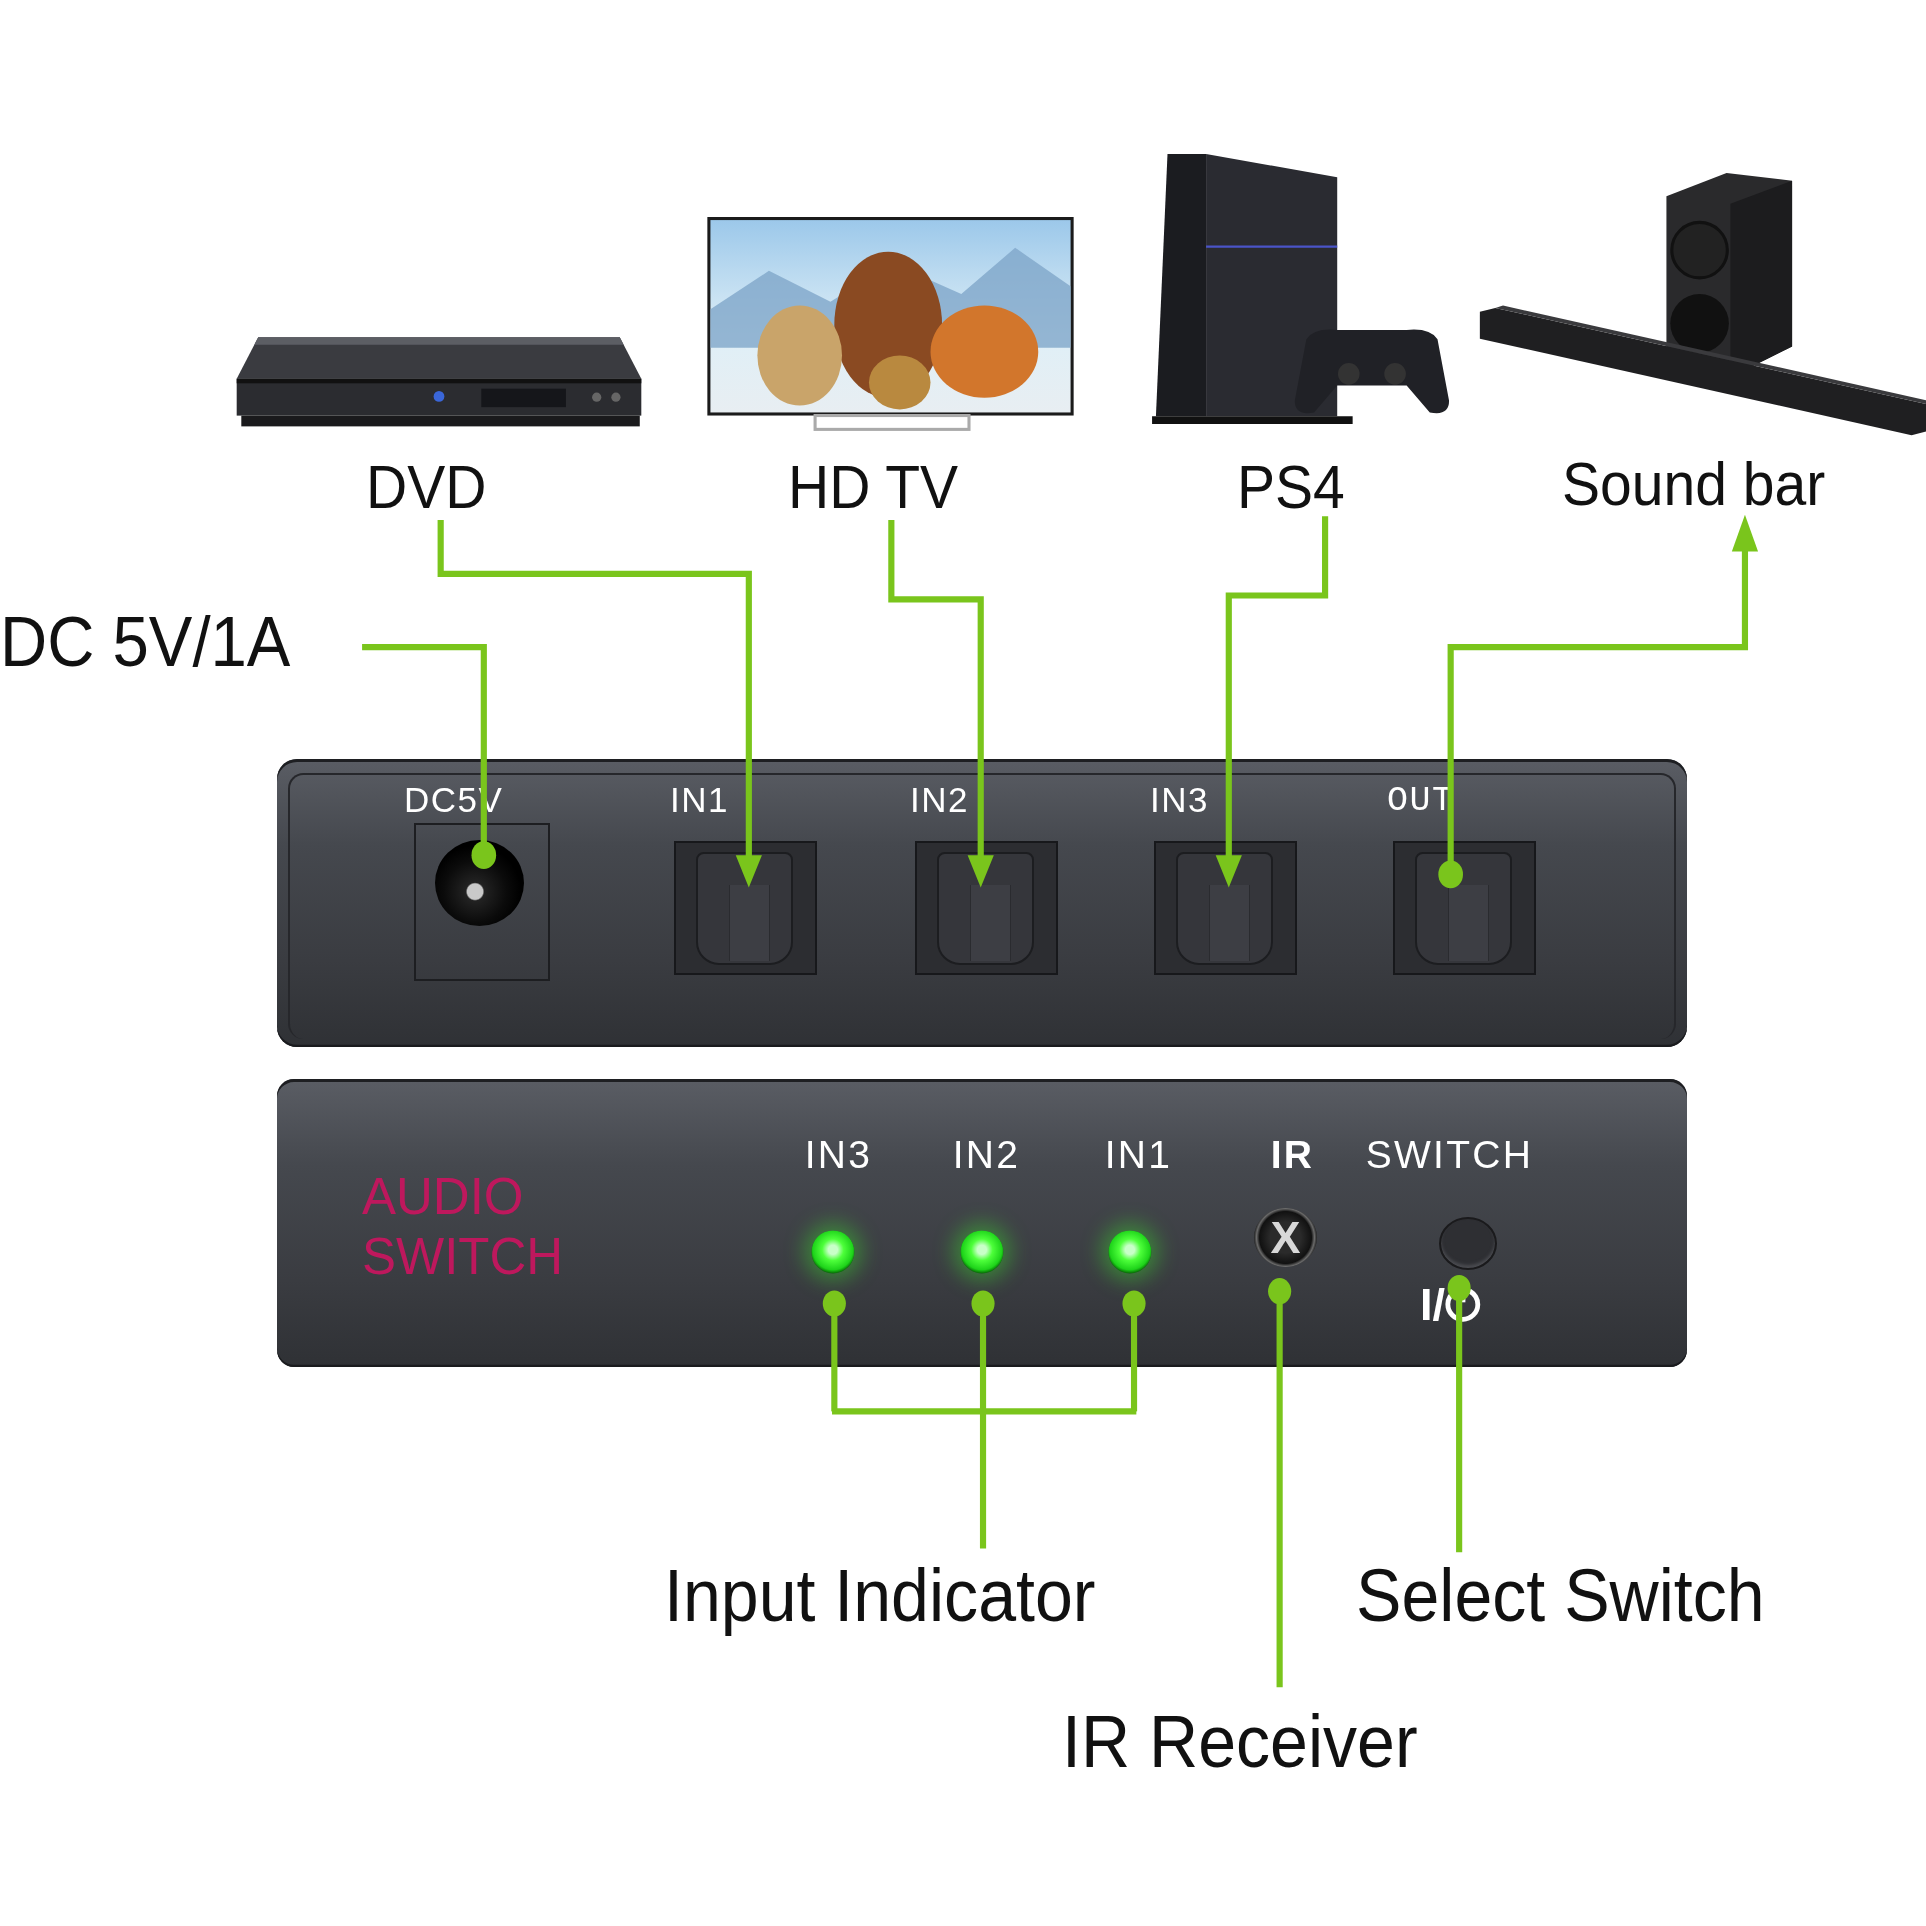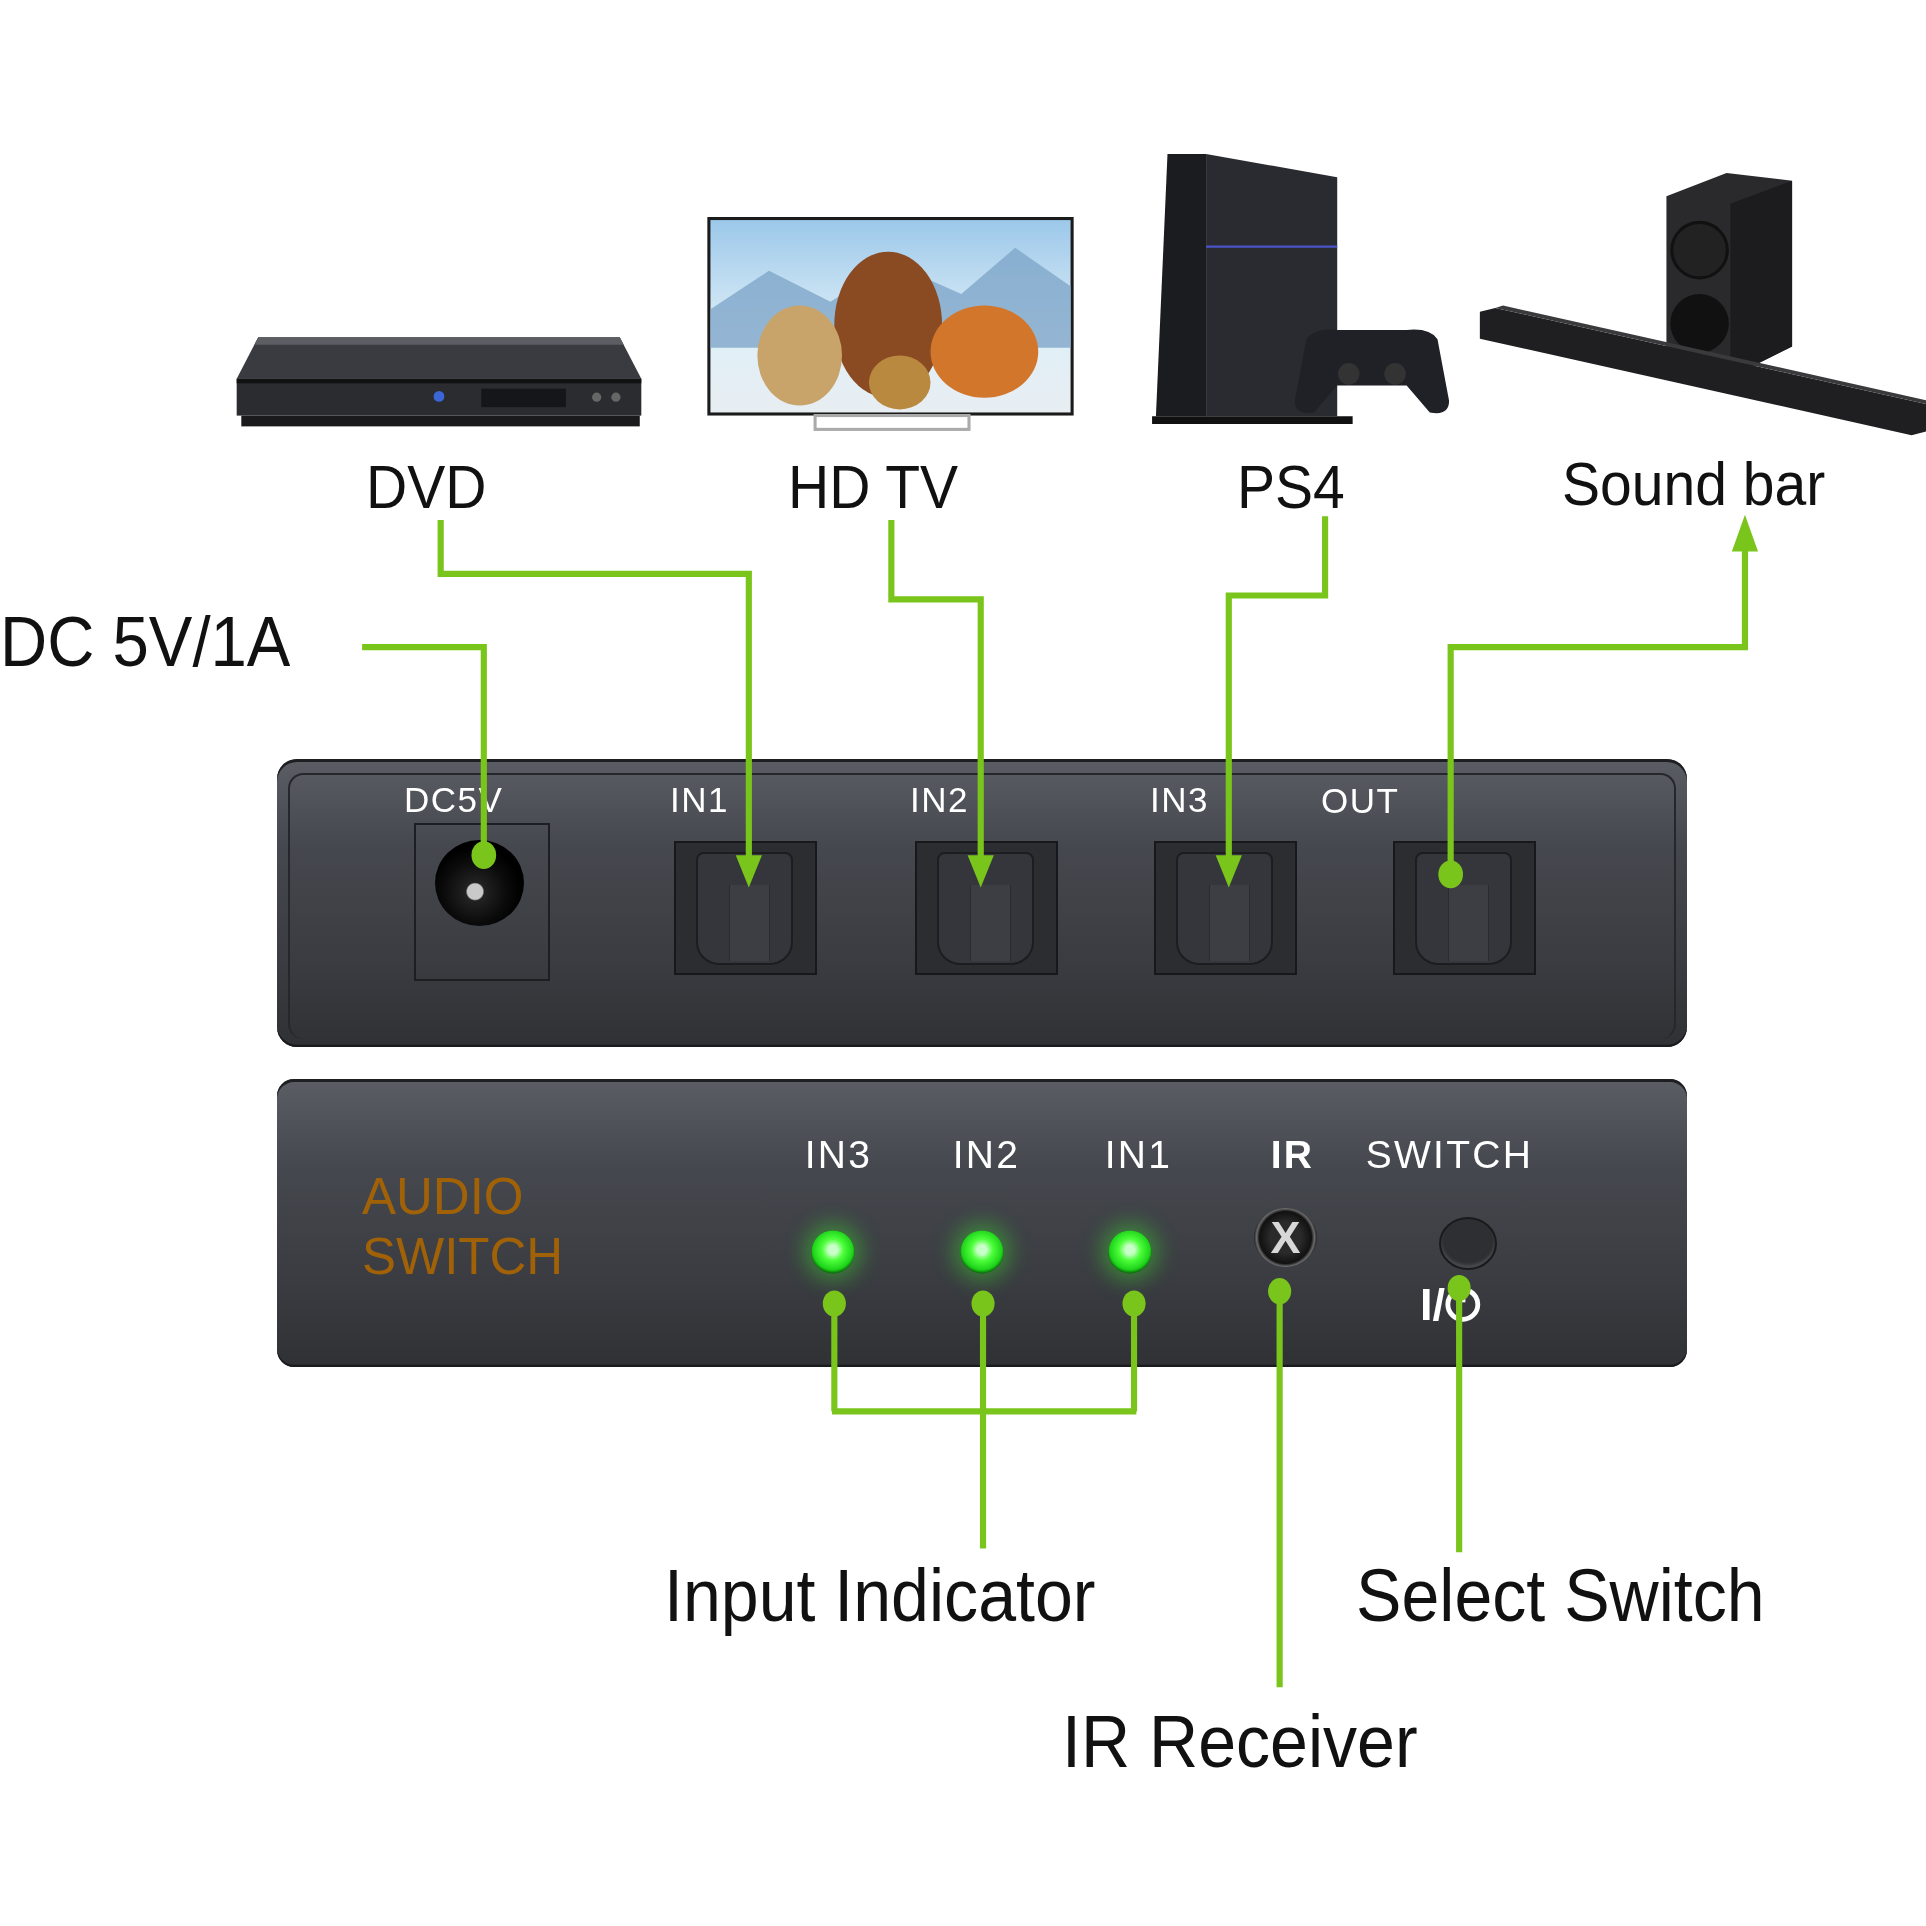--- a/index.html
+++ b/index.html
@@ -10,21 +10,21 @@
   .panel { position:absolute; border-radius:20px; background:linear-gradient(180deg,#5a5d64 0%,#45484e 30%,#3a3c41 70%,#2f3135 100%); box-shadow:0 3.1px 0 #1e1f22 inset, 0 -2.3px 0 #1a1b1e inset; }
   .panel-back { left:277px; top:759px; width:1410px; height:288px; }
   .panel-back .inner-border { position:absolute; left:10.8px; top:14px; right:10.8px; bottom:7.7px; border:2.3px solid #26272b; border-radius:15.4px; border-bottom:none; }
   .panel-front { left:277px; top:1079px; width:1410px; height:288px; border-radius:17px; }
   .port-label { position:absolute; color:#fff; font-size:35px; letter-spacing:1.5px; width:154px; transform:translateX(-77px); }
   .port-box { position:absolute; width:143px; height:134px; background:#2c2d31; border:2.3px solid #17181b; box-sizing:border-box; }
   .port-inner { position:absolute; left:20px; top:9.2px; width:97px; height:113px; background:#35363b; border:2.3px solid #1c1d20; border-radius:7.7px 7.7px 23px 23px; box-sizing:border-box; }
   .port-inner::after { content:""; position:absolute; left:31px; top:31px; width:39px; height:76px; background:#3d3e44; border-left:1.5px solid #2a2b2f; border-right:1.5px solid #2a2b2f; }
   .dc-box { position:absolute; left:414px; top:823px; width:136px; height:158px; border:2.3px solid #1d1e21; box-sizing:border-box; }
   .dc-jack { position:absolute; left:435px; top:840px; width:89px; height:86px; border-radius:50%; background:radial-gradient(circle at 45% 60%, #c9c9c9 0 7.7px, #222 9.2px, #0b0b0b 31px, #000 46px); }
-  .front-title { position:absolute; left:362px; top:1167px; color:#a16207; font-size:51px; line-height:60px; }
+  .front-title { position:absolute; left:362px; top:1167px; color:#be185d; font-size:51px; line-height:60px; }
   .front-label { position:absolute; color:#fff; font-size:39px; letter-spacing:2.3px; text-align:center; width:185px; transform:translateX(-92px); }
   .led { position:absolute; width:43px; height:43px; border-radius:50%; background:radial-gradient(circle at 50% 45%, #c8ffc8 0 4.6px, #4dff3a 10.8px, #1ed31a 20px, #0a7a08 23px); box-shadow:0 0 20px 7.7px rgba(60,255,40,0.35); transform:translate(-21.6px,-21.6px); }
   .ir-recv { position:absolute; width:63px; height:59px; border-radius:50%; background:radial-gradient(circle, #2a2a2a 0 15.4px, #111 26px, #6a6a6a 29px, #111 32px); transform:translate(-32px,-29px); }
   .ir-recv span { position:absolute; left:0; top:0; width:100%; height:100%; color:#d8d8d8; font-size:45px; text-align:center; line-height:59px; font-weight:bold; }
   .switch-btn { position:absolute; width:54px; height:49px; border-radius:50%; background:#2e2f33; border:2.3px solid #1a1a1c; box-shadow:inset 0 -3.1px 3.1px #4a4b50; transform:translate(-27px,-25px); }
   .power-label { position:absolute; color:#fff; font-size:45px; font-weight:bold; transform:translateX(-46px); }
   svg.overlay { position:absolute; left:0; top:0; width:1926px; height:1926px; pointer-events:none; }
   
   .dvd { position:absolute; left:235px; top:331px; width:408px; height:100px; }
   .tv { position:absolute; left:707px; top:217px; width:367px; height:217px; }
@@ -109,21 +109,21 @@
 <div class="port-label" style="left:987px;top:780px;">IN2</div>
 <div class="port-box" style="left:915px;top:841px;">
     <div class="port-inner"></div>
   </div>
 
 <div class="port-label" style="left:1227px;top:780px;">IN3</div>
 <div class="port-box" style="left:1154px;top:841px;">
     <div class="port-inner"></div>
   </div>
 
-<div class="port-label" style="left:1398px;top:781px;">OUT</div>
+<div class="port-label" style="left:1464px;top:781px;font-family:Liberation Mono, monospace;">OUT</div>
 <div class="port-box" style="left:1393px;top:841px;">
     <div class="port-inner"></div>
   </div>
 
 <div class="panel panel-front"></div>
 <div class="front-title">
   <div>AUDIO</div>
   <div>SWITCH</div>
 </div>
 

